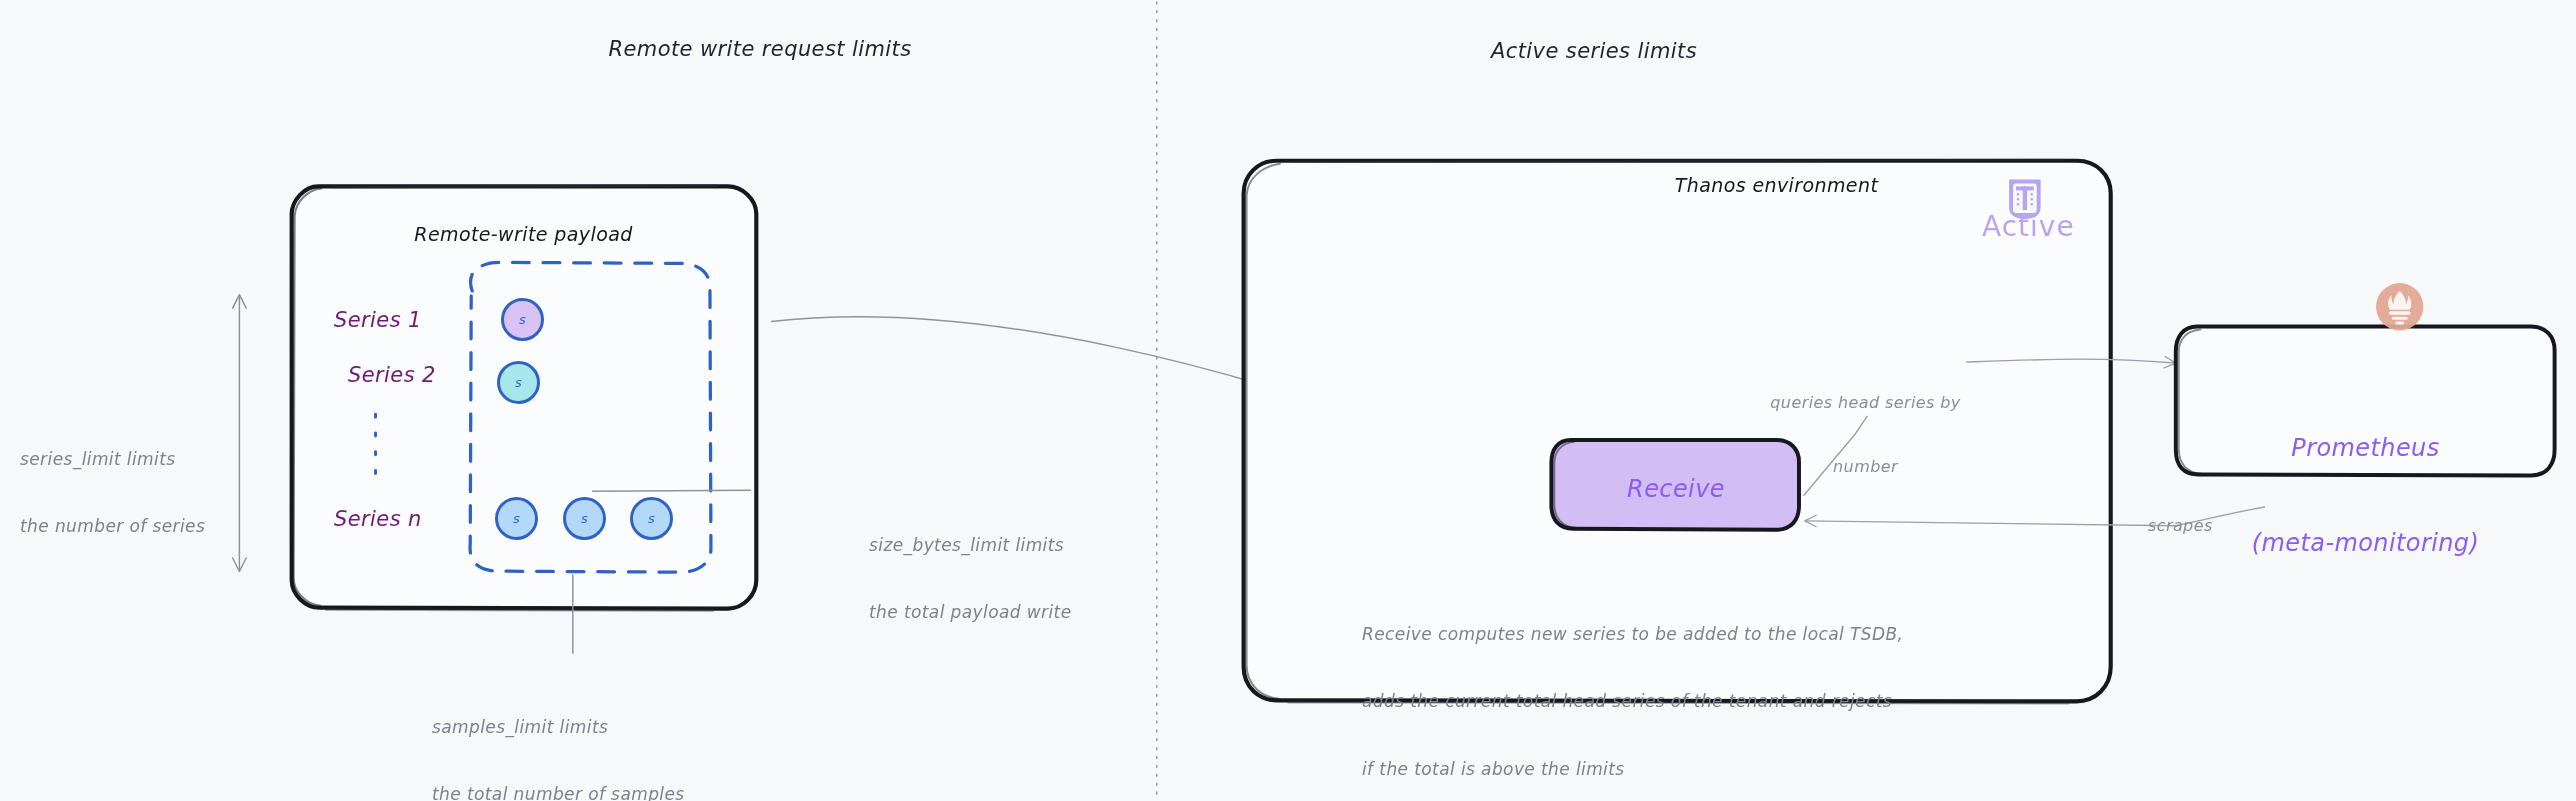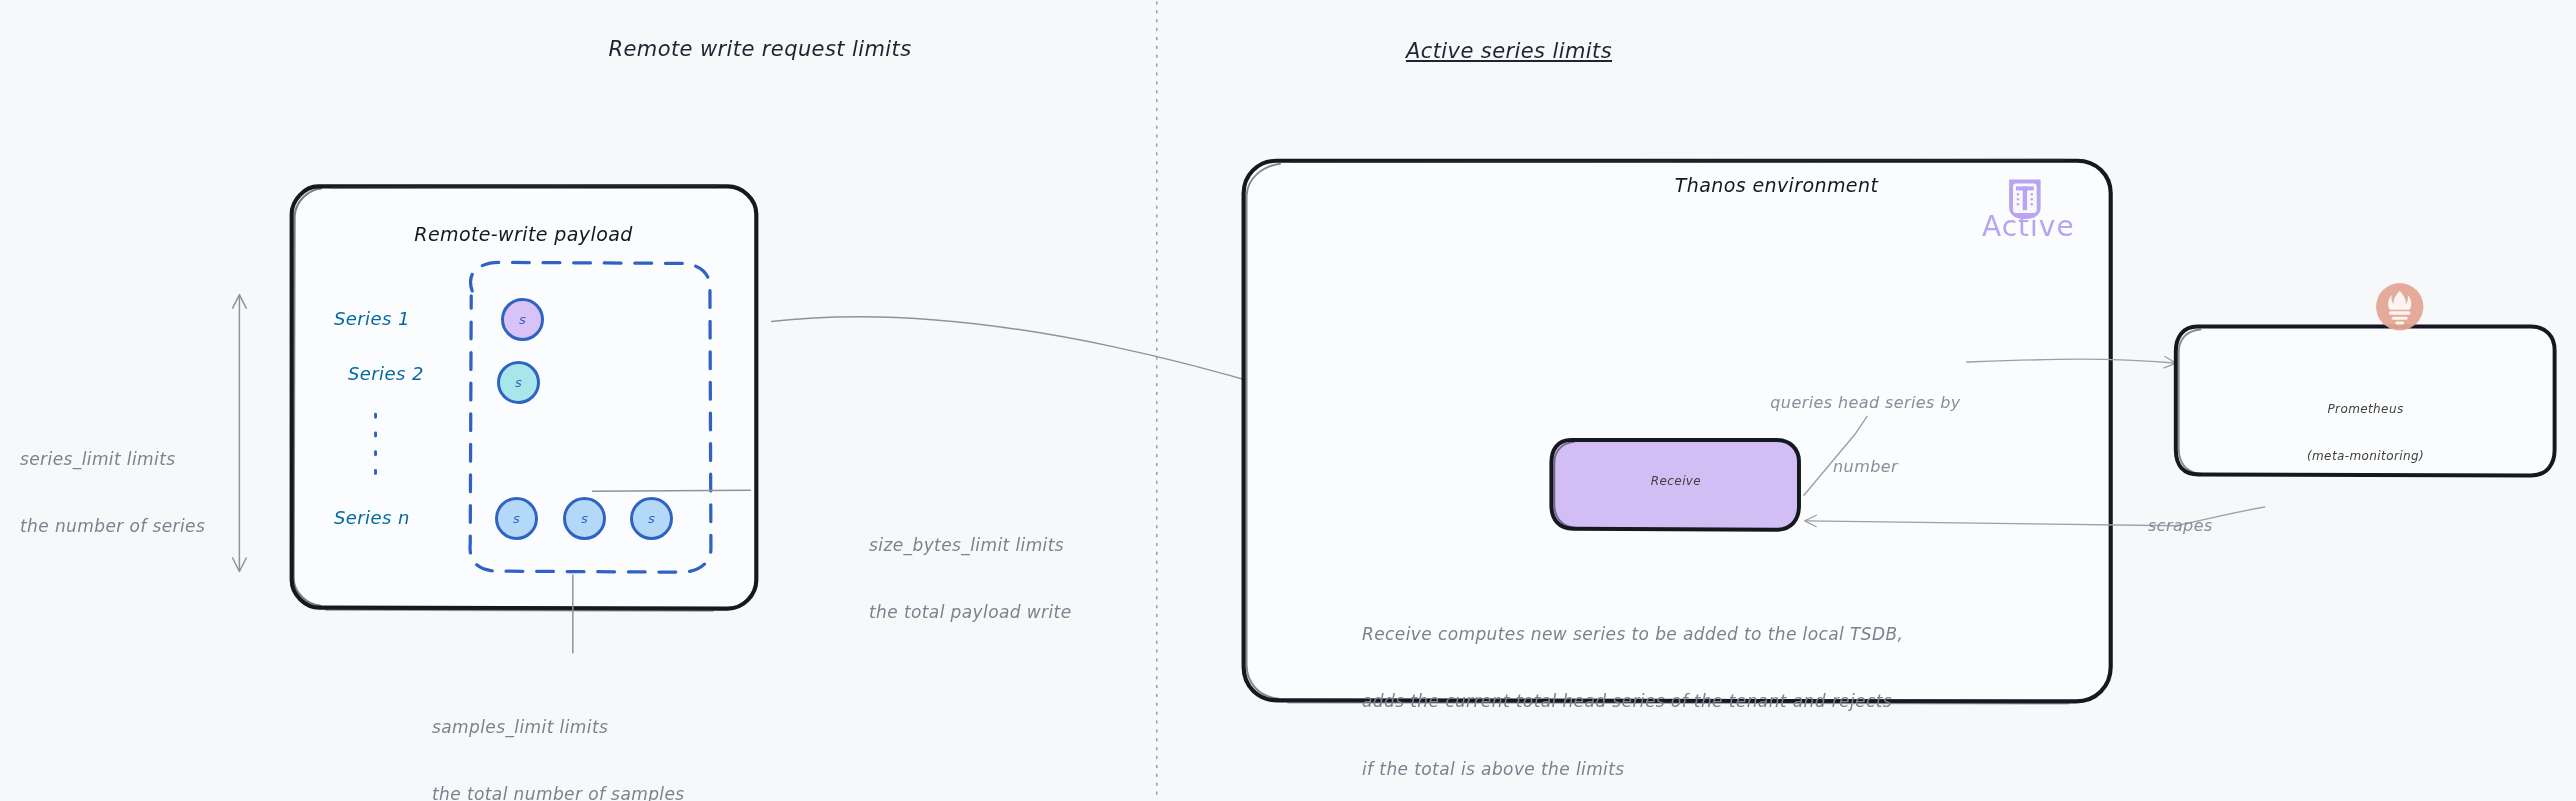--- a/index.html
+++ b/index.html
@@ -37,34 +37,34 @@
   .title-lbl {
     font-size: 21px;
     color: #1f2430;
     font-weight: 400;
   }
   .box-title {
     font-size: 19px;
     color: #15181f;
   }
   .node-title {
-    font-size: 12px;
-    color: #404040;
+    font-size: 24px;
+    color: #8b5cf6;
   }
   .note {
     font-size: 17px;
     color: #7b828d;
   }
   .note-sm {
     font-size: 16px;
     color: #878e99;
   }
   .series-lbl {
-    font-size: 18px;
-    color: #0369a1;
+    font-size: 21px;
+    color: #701a75;
   }
   .s-glyph {
     font-size: 13px;
     color: #2f62c4;
   }
   .thanos-word {
     font-size: 28px;
     color: #b8a4f0;
     font-family: "DejaVu Sans", sans-serif;
     font-style: normal;
@@ -169,21 +169,21 @@
         <circle cx="-7" cy="7" r="1.25"></circle>
         <circle cx="7" cy="-3" r="1.25"></circle>
           <circle cx="7" cy="2" r="1.25"></circle>
         <circle cx="7" cy="7" r="1.25"></circle>
       </g>
     </g>
   </svg>
 
   <div class="lbl hand title-lbl center" style="left:592px; top:36px; width:336px;">Remote write request limits</div>
 
-  <div class="lbl hand title-lbl center" style="left:1346px; top:38px; width:326px;text-decoration:underline;">Active series limits</div>
+  <div class="lbl hand title-lbl center" style="left:1431px; top:38px; width:326px;">Active series limits</div>
 
   <div class="lbl hand box-title center" style="left:326px; top:203px; width:395px;margin-top:19px;">Remote-write payload</div>
 
   <div class="lbl hand series-lbl" style="left:334px; top:307px;">Series 1</div>
   <div class="lbl hand series-lbl" style="left:334px; top:362px;margin-left:14px;">Series 2</div>
   <div class="lbl hand series-lbl" style="left:334px; top:506px;">Series n</div>
 
   <div class="node-circle" style="left:501px; top:298px; width:43px; height:43px;
        background:#d9c2f5; border:3px solid #2f62c4;">
     <span class="hand s-glyph">s</span>

